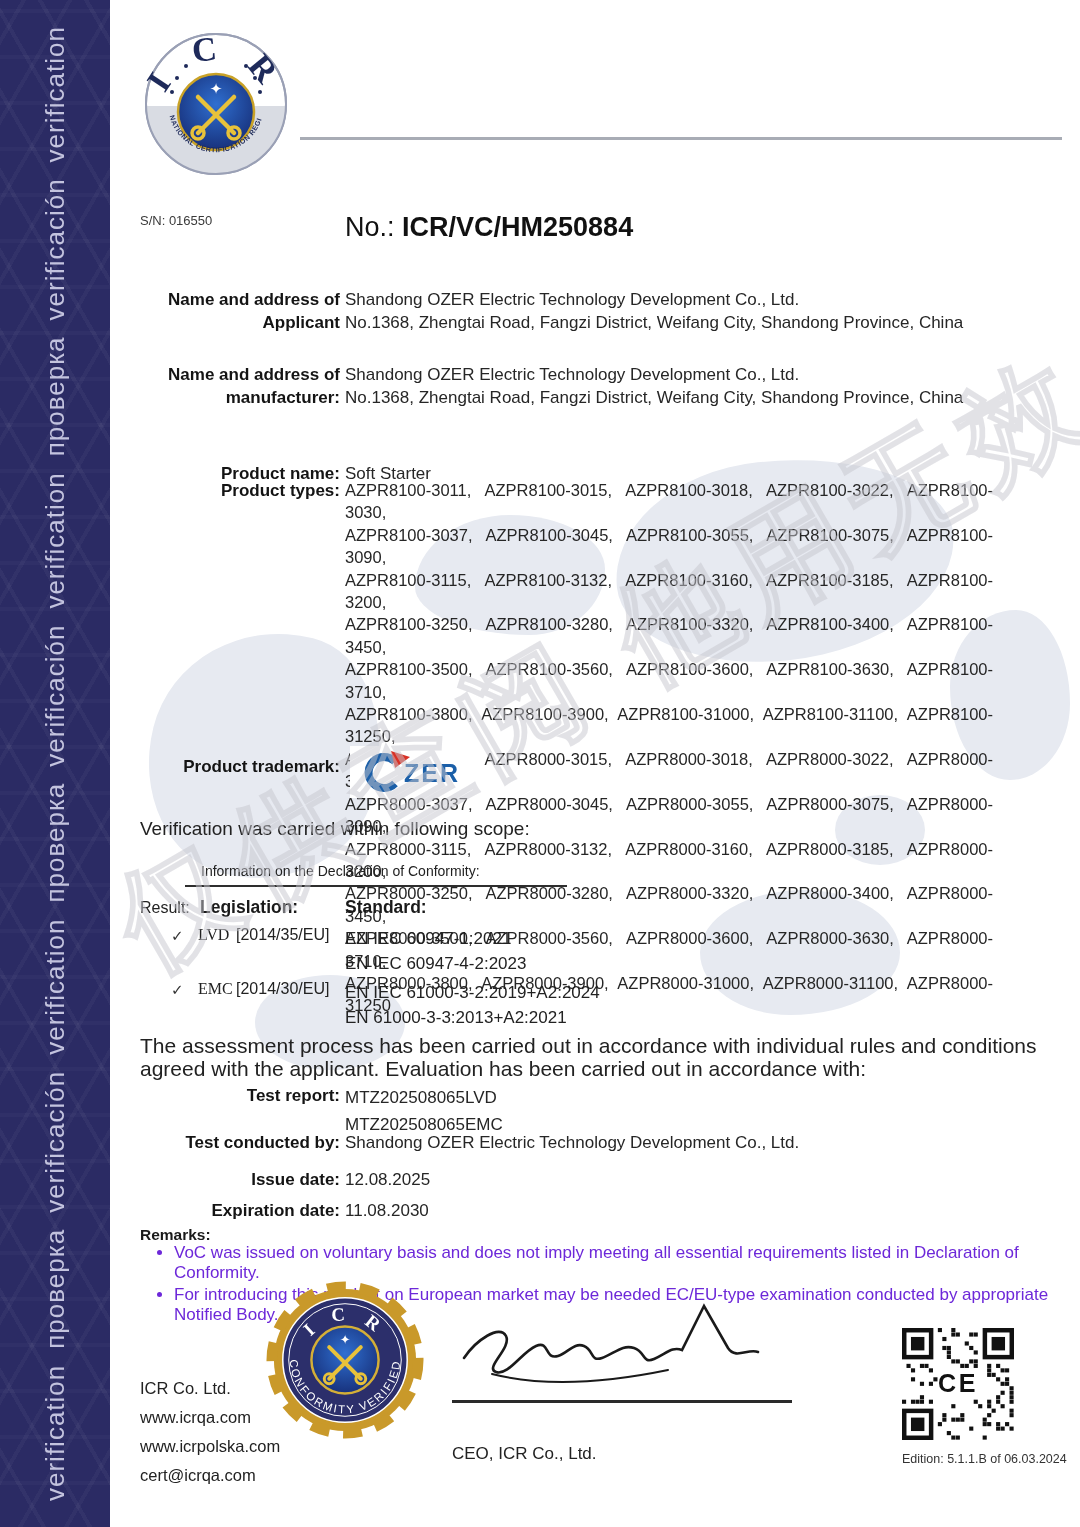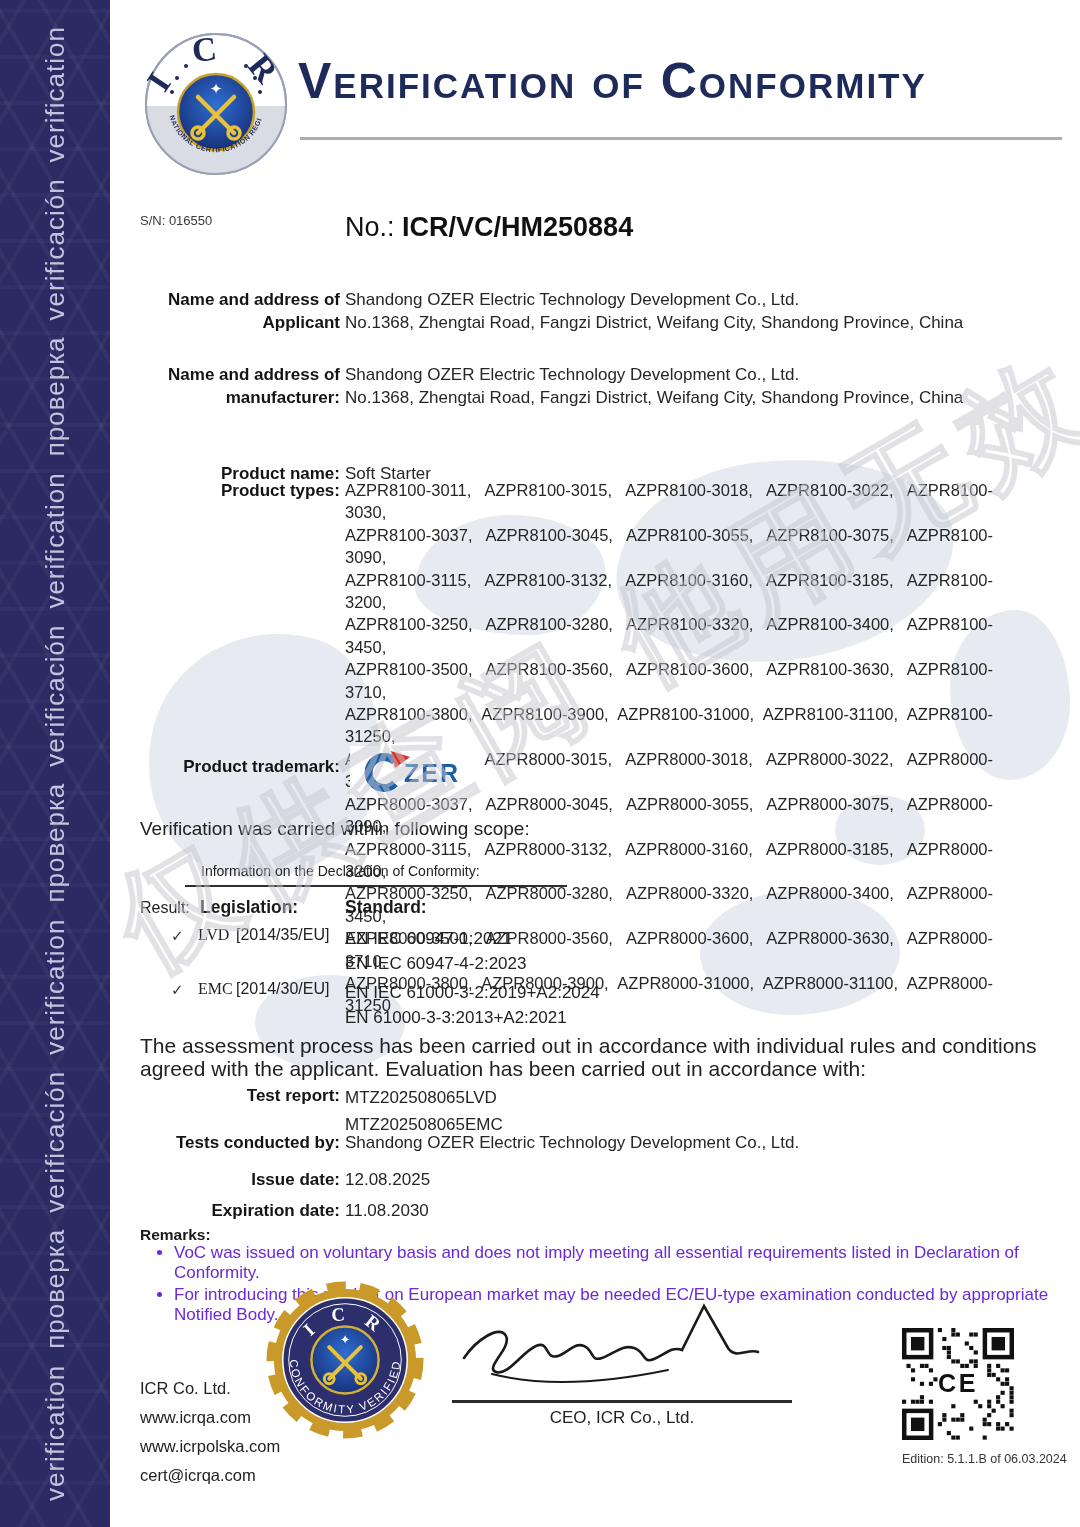--- a/index.html
+++ b/index.html
@@ -78,21 +78,21 @@
   .remarks-lbl{position:absolute;left:140px;top:1226px;font-size:15.5px;font-weight:bold;z-index:3;}
   .remarks-list{position:absolute;left:158px;top:1243px;width:900px;margin:0;padding-left:16px;z-index:3;}
   .remarks-list li{font-size:17px;line-height:19.5px;color:#6d28d9;margin-bottom:3px;}
 
   
   .org-lines{position:absolute;left:140px;top:1374px;z-index:3;}
   .org-line{font-size:16.5px;line-height:29px;color:#222;}
   .badge{position:absolute;left:266px;top:1281px;z-index:3;}
   .signature{position:absolute;left:452px;top:1296px;z-index:3;}
   .sig-rule{position:absolute;left:452px;top:1400px;width:340px;height:3px;background:#2a2a2a;z-index:3;}
-  .sig-title{position:absolute;left:452px;top:1408px;width:340px;text-align:center;font-size:17px;color:#222;z-index:3;}
+  .sig-title{position:absolute;left:452px;top:1444px;width:340px;text-align:left;font-size:17px;color:#222;z-index:3;}
   .qr{position:absolute;left:902px;top:1328px;z-index:3;}
   .edition{position:absolute;left:902px;top:1452px;font-size:12.5px;color:#333;z-index:3;}
 
   
   .watermark{position:absolute;left:88px;top:868px;z-index:4;pointer-events:none;
      transform:rotate(-30deg);transform-origin:0 0;
      font-size:118px;letter-spacing:14px;font-weight:bold;white-space:nowrap;
      color:rgba(190,190,200,.35);
      -webkit-text-fill-color:transparent;-webkit-text-stroke:2px #c7c7cf;opacity:.5;}
 </style>
@@ -154,21 +154,20 @@
       <line x1="56" y1="103" x2="92" y2="67"></line>
       <line x1="92" y1="103" x2="56" y2="67"></line>
     </g>
     <circle cx="56" cy="103" r="6" fill="none" stroke="#e8c23a" stroke-width="3.5"></circle>
     <circle cx="92" cy="103" r="6" fill="none" stroke="#e8c23a" stroke-width="3.5"></circle>
     <text font-size="7" font-weight="bold" fill="#1e2a5a" letter-spacing="0.5">
       <textPath href="#arcBot" startOffset="50%" text-anchor="middle">INTERNATIONAL CERTIFICATION REGISTRAR</textPath>
     </text>
   </svg>
 
-  <div class="page-title">Verification of Conformity</div>
   <div class="title-rule"></div>
   <div class="serial">S/N: 016550</div>
   <div class="no-line">
     <span>No.:</span>
     <span class="no-num">ICR/VC/HM250884</span>
   </div>
 
   <div class="lbl r-app">Name and address of Applicant</div>
   <div class="val r-app">
       <div>Shandong OZER Electric Technology Development Co., Ltd.</div>
@@ -234,21 +233,21 @@
     </div>
     </div>
 
   <div class="assessment">The assessment process has been carried out in accordance with individual rules and conditions agreed with the applicant. Evaluation has been carried out in accordance with:</div>
 
   <div class="lbl r-testrep">Test report:</div>
   <div class="val v-testrep">
       <div>MTZ202508065LVD</div>
       <div>MTZ202508065EMC</div>
     </div>
-  <div class="lbl r-cond">Tests conducted by:</div>
+  <div class="lbl r-cond">Test conducted by:</div>
   <div class="val r-cond">Shandong OZER Electric Technology Development Co., Ltd.</div>
   <div class="lbl r-issue">Issue date:</div>
   <div class="val r-issue">12.08.2025</div>
   <div class="lbl r-exp">Expiration date:</div>
   <div class="val r-exp">11.08.2030</div>
 
   <div class="remarks-lbl">Remarks:</div>
   <ul class="remarks-list">
       <li>VoC was issued on voluntary basis and does not imply meeting all essential requirements listed in Declaration of Conformity.</li>
       <li>For introducing this product on European market may be needed EC/EU-type examination conducted by appropriate Notified Body.</li>

